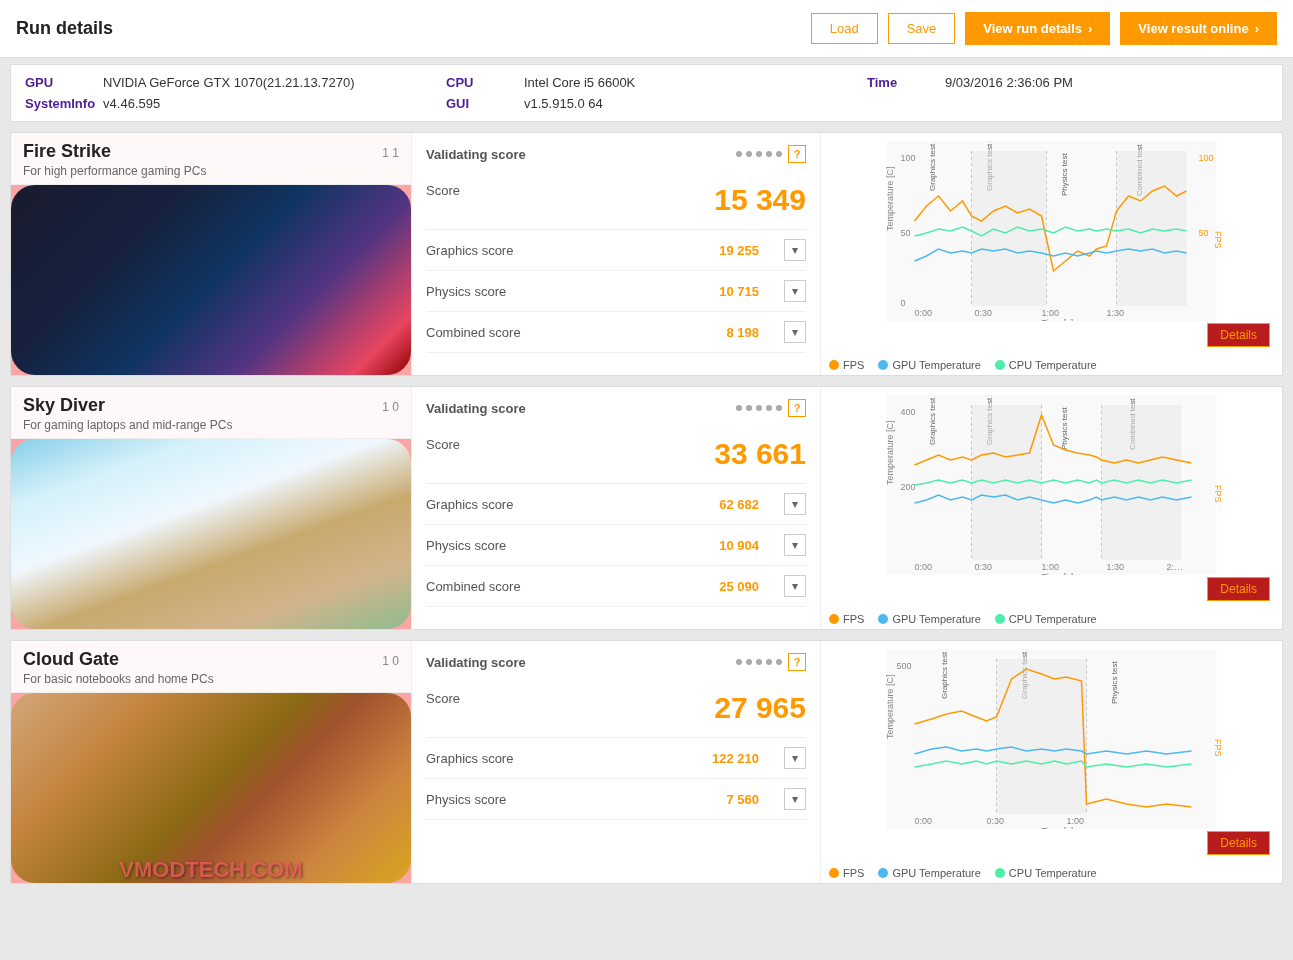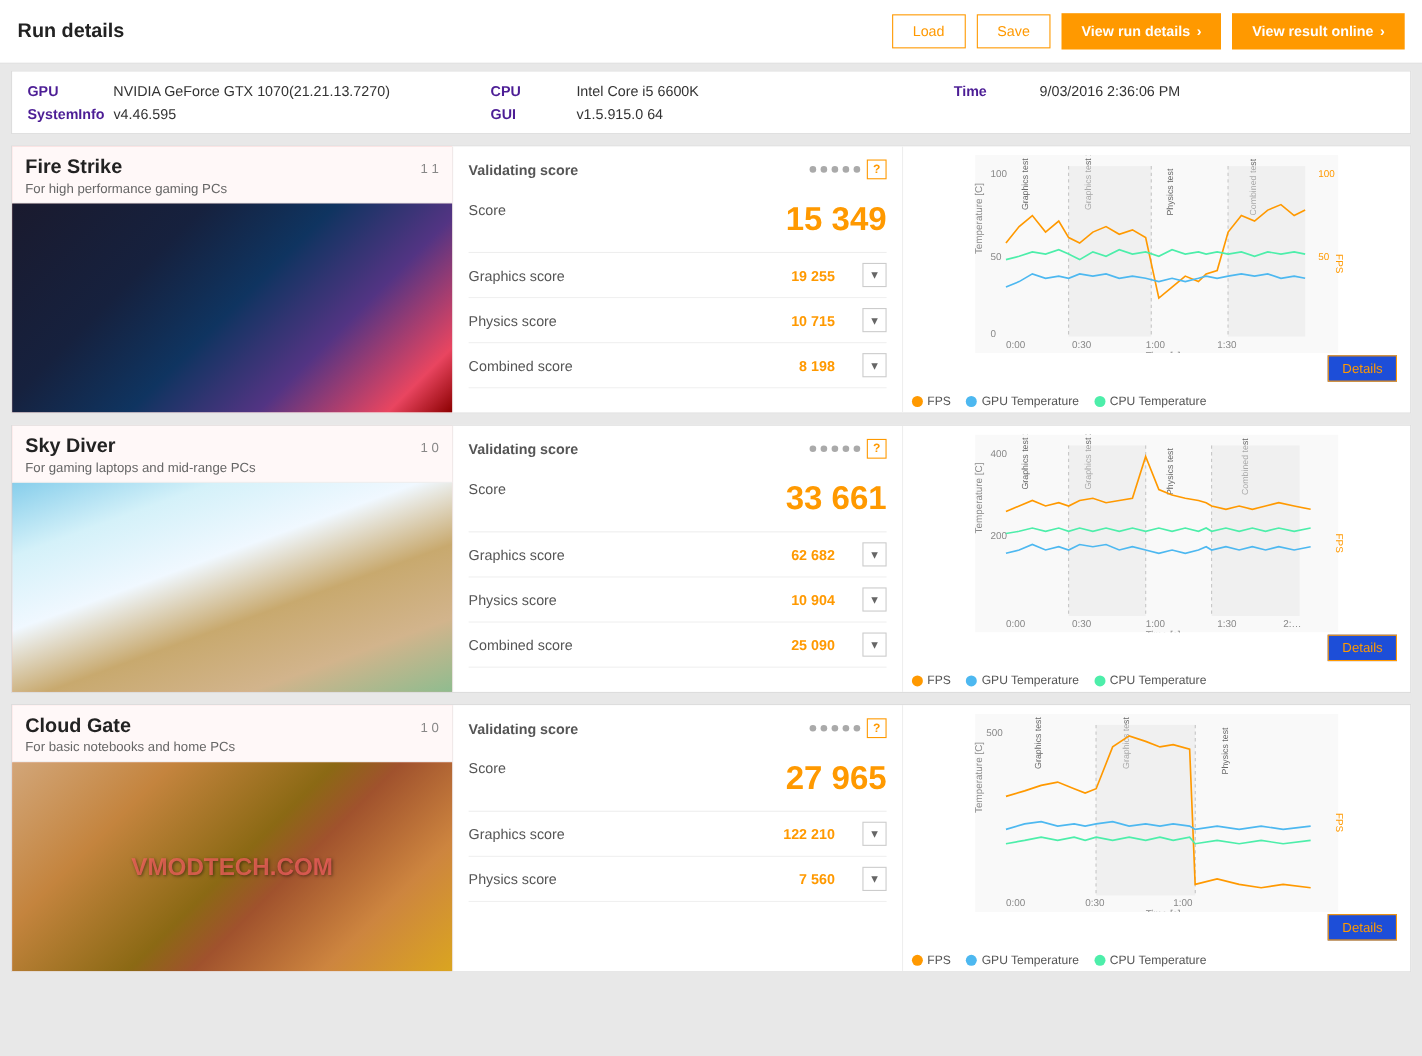--- a/index.html
+++ b/index.html
@@ -90,24 +90,25 @@
     }
     .bench-subtitle {
       font-size: 12px;
       color: #666;
       margin-top: 2px;
     }
     .bench-image {
       width: 100%;
       height: 190px;
       display: flex;
-      align-items: center;
+      align-items: flex-end;
       justify-content: center;
       overflow: hidden;
       position: relative;
+      border-radius: 24px;
     }
 
     
     .img-firestrike {
       background: linear-gradient(135deg, #1a1a2e 0%, #16213e 30%, #0f3460 50%, #533483 70%, #e94560 90%, #8b0000 100%);
     }
     .img-skydiver {
       background: linear-gradient(160deg, #87ceeb 0%, #d4f1f9 20%, #f0f8ff 40%, #c8a96e 60%, #d2b48c 80%, #8fbc8f 100%);
     }
     .img-cloudgate {
@@ -201,21 +202,21 @@
     .chart-legend {
       display: flex;
       gap: 14px;
       margin-top: 4px;
       font-size: 11px;
       color: #555;
     }
     .legend-item { display: flex; align-items: center; gap: 4px; }
     .legend-dot { width: 10px; height: 10px; border-radius: 50%; }
     .details-btn {
-      background: #1d4ed8;
+      background: #b91c1c;
       border: 1px solid #f90;
       color: #f90;
       padding: 4px 12px;
       font-size: 12px;
       cursor: pointer;
       position: absolute;
       bottom: 8px;
       right: 4px;
     }
 

